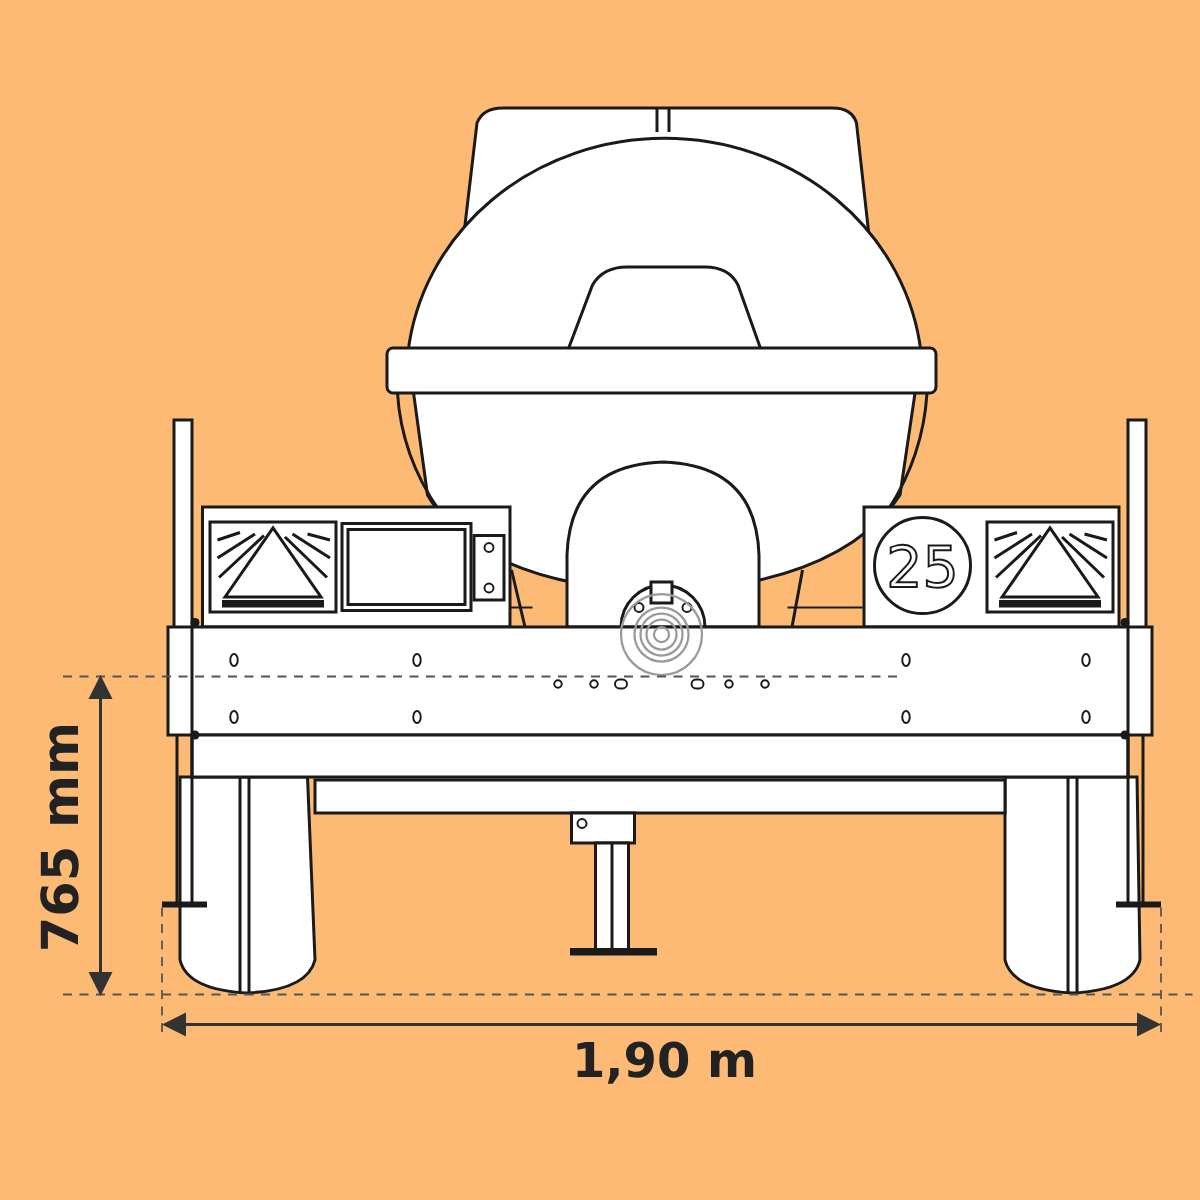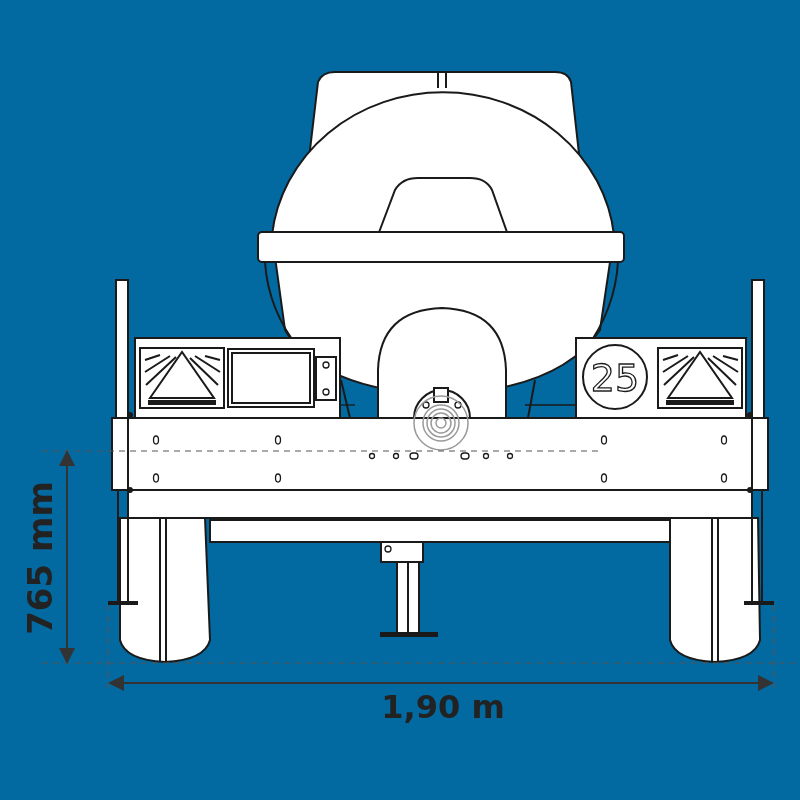--- a/index.html
+++ b/index.html
@@ -1,16 +1,16 @@
 <!DOCTYPE html>
 <html><head>
 <meta charset="utf-8">
 <style>
   html,body{margin:0;padding:0;background:#fff;}
-  #stage{position:relative;width:800px;height:800px;overflow:hidden;background:#0369a1;}
+  #stage{position:relative;width:800px;height:800px;overflow:hidden;background:#fdba74;}
   svg{position:absolute;left:0;top:0;}
   .ln{fill:none;stroke:#1a1a1a;stroke-width:2;}
   .thin{fill:none;stroke:#1a1a1a;stroke-width:1.3;}
   .wfill{fill:#fff;stroke:#1a1a1a;stroke-width:2;}
   .dash{fill:none;stroke:#555;stroke-width:1.2;stroke-dasharray:6 5;}
   .grey{fill:none;stroke:#9a9a9a;stroke-width:1.5;}
   .dimtxt{font-family:"DejaVu Sans",sans-serif;font-weight:bold;fill:#222;}
   .plate{font-family:"DejaVu Sans",sans-serif;fill:#fff;stroke:#1a1a1a;stroke-width:1.3;}
 </style>
 </head>

